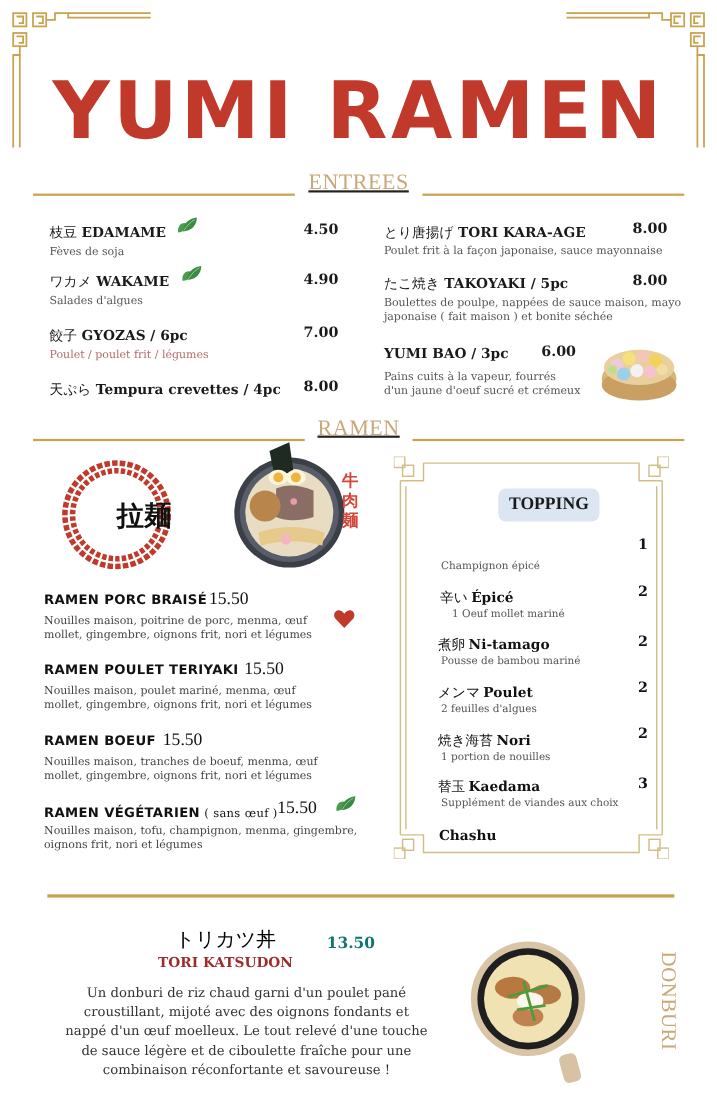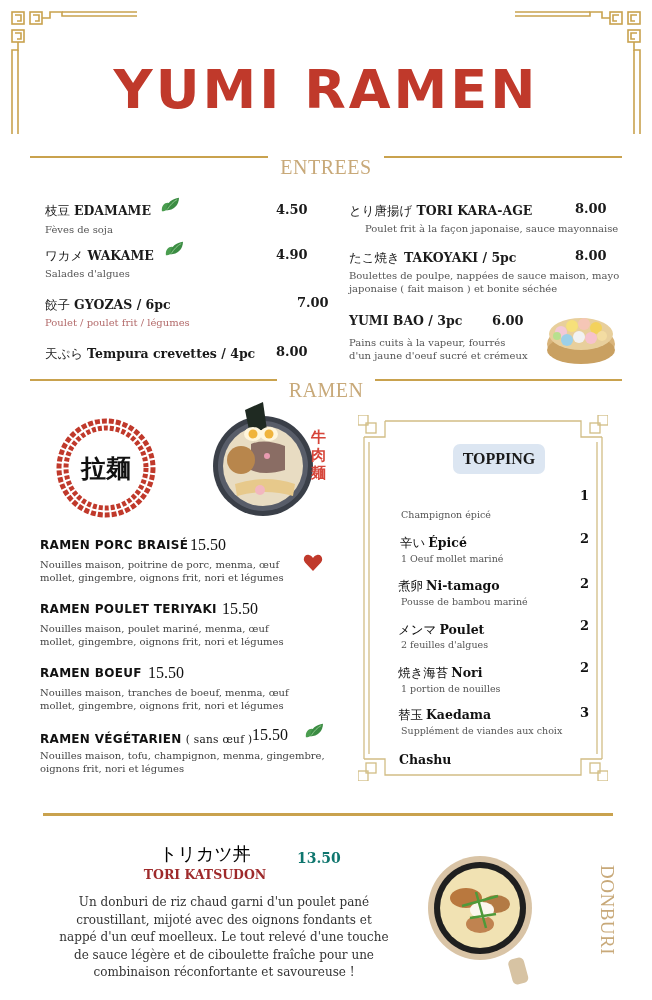--- a/index.html
+++ b/index.html
@@ -8,24 +8,24 @@
 
   .abs { position: absolute; }
 
   
   .corner { position: absolute; width: 140px; height: 135px; }
   .corner svg { width: 100%; height: 100%; }
 
   .title {
     left: 0; width: 652px; top: 58px; text-align: center;
     font-family: "DejaVu Sans", sans-serif; font-weight: bold;
-    font-size: 54px; letter-spacing: 3px; color: #c0392b;
+    font-size: 72px; letter-spacing: 3px; color: #c0392b;
   }
 
-  .section-head { left: 30px; width: 592px; height: 22px; display: flex; align-items: flex-start; }
+  .section-head { left: 30px; width: 592px; height: 22px; display: flex; align-items: flex-end; text-decoration: underline; }
   .section-head .line { flex: 1; height: 2px; background: #c9a24e; }
   .section-head .label {
     padding: 0 12px; font-family: "Liberation Serif", serif; font-size: 20px;
     color: #c8a979; letter-spacing: 0.5px;
   }
 
   .item-name { font-family: "DejaVu Serif", serif; font-weight: bold; font-size: 12.5px; color: #1a1a1a; white-space: nowrap; }
   .item-name .jp { font-weight: normal; margin-right: 4px; }
   .price { font-family: "DejaVu Serif", serif; font-weight: bold; font-size: 13px; color: #1a1a1a; }
   .desc { font-family: "DejaVu Serif", serif; font-size: 10px; color: #555; line-height: 14px; }
@@ -127,35 +127,35 @@
   </div>
   <svg class="abs leaf" style="left:118px; top:40px;">
       <use href="#leaf"></use>
     </svg>
   <div class="abs price" style="left:231px; top:47px;">4.90</div>
   <div class="abs desc" style="left:0; top:67px;">Salades d'algues</div>
 
   <div class="abs" style="left:0; top:94px;">
     <span class="item-name"><span class="jp">餃子</span><span>GYOZAS / 6pc</span></span>
   </div>
-  <div class="abs price" style="left:231px; top:95px;margin-left:21px;">7.00</div>
+  <div class="abs price" style="left:231px; top:95px;">7.00</div>
   <div class="abs desc pink" style="left:0; top:116px;">Poulet / poulet frit / légumes</div>
 
   <div class="abs" style="left:0; top:143px;">
     <span class="item-name"><span class="jp">天ぷら</span><span>Tempura crevettes / 4pc</span></span>
   </div>
   <div class="abs price" style="left:231px; top:144px;">8.00</div>
 </div>
 
 <div class="abs" style="left:349px; top:200px; width:300px; height:165px;">
   <div class="abs" style="left:0; top:0;">
     <span class="item-name"><span class="jp">とり唐揚げ</span><span>TORI KARA-AGE</span></span>
   </div>
   <div class="abs price" style="left:226px; top:1px;">8.00</div>
-  <div class="abs desc" style="left:16px; top:22px; white-space:nowrap;">Poulet frit à la façon japonaise, sauce mayonnaise</div>
+  <div class="abs desc" style="left:0; top:22px; white-space:nowrap;">Poulet frit à la façon japonaise, sauce mayonnaise</div>
 
   <div class="abs" style="left:0; top:47px;">
     <span class="item-name"><span class="jp">たこ焼き</span><span>TAKOYAKI / 5pc</span></span>
   </div>
   <div class="abs price" style="left:226px; top:48px;">8.00</div>
   <div class="abs desc" style="left:0; top:69px; white-space:nowrap;">Boulettes de poulpe, nappées de sauce maison, mayo</div>
   <div class="abs desc" style="left:0; top:82px; white-space:nowrap;">japonaise ( fait maison ) et bonite séchée</div>
 
   <div class="abs item-name" style="left:0; top:113px;">YUMI BAO / 3pc</div>
   <div class="abs price" style="left:143px; top:113px;">6.00</div>
@@ -183,21 +183,21 @@
   <div class="label">RAMEN</div>
   <div class="line"></div>
 </div>
 
 <div class="abs" style="left:56px; top:418px; width:100px; height:100px;">
   <svg width="100" height="100" viewBox="0 0 100 100">
     <circle cx="50" cy="50" r="47" fill="none" stroke="#c0392b" stroke-width="5" stroke-dasharray="5 2"></circle>
     <circle cx="50" cy="50" r="40" fill="none" stroke="#c0392b" stroke-width="5" stroke-dasharray="4 2"></circle>
     <circle cx="50" cy="50" r="35" fill="#ffffff"></circle>
   </svg>
-  <div class="abs" style="left:0; top:34px; width:100px; text-align:center; font-family:Liberation Mono, monospace; font-weight:bold; font-size:25px; color:#111;">拉麺</div>
+  <div class="abs" style="left:0; top:34px; width:100px; text-align:right; font-family:Liberation Mono, monospace; font-weight:bold; font-size:25px; color:#111;">拉麺</div>
 </div>
 
 <div class="abs" style="left:205px; top:400px; width:125px; height:120px;">
   <svg width="125" height="120" viewBox="0 0 125 120">
     <circle cx="58" cy="66" r="50" fill="#3a3f48"></circle>
     <circle cx="58" cy="66" r="45" fill="#6c7280" opacity="0.6"></circle>
     <circle cx="58" cy="66" r="40" fill="#e8dcc2"></circle>
     <path d="M40 10 L58 2 L62 30 L44 30 Z" fill="#1f2a22"></path>
     <ellipse cx="48" cy="34" rx="9" ry="7" fill="#fff6dc"></ellipse>
     <circle cx="48" cy="34" r="4.5" fill="#f0b43c"></circle>
@@ -267,21 +267,21 @@
 </svg>
 <div class="abs topping-badge">TOPPING</div>
 
 <div class="abs" style="left:400px; top:487px; width:200px; height:260px;">
   <div class="abs top-name" style="left:0; top:0;"><span class="jp">辛い</span><span>Épicé</span></div>
   <div class="abs top-price" style="left:180px; top:1px;">1</div>
   <div class="abs top-desc" style="left:1px; top:22px;">Champignon épicé</div>
 
   <div class="abs top-name" style="left:-2px; top:43px;"><span class="jp">煮卵</span><span>Ni-tamago</span></div>
   <div class="abs top-price" style="left:180px; top:44px;">2</div>
-  <div class="abs top-desc" style="left:1px; top:66px;text-align:center;">1 Oeuf mollet mariné</div>
+  <div class="abs top-desc" style="left:11px; top:66px;text-align:center;">1 Oeuf mollet mariné</div>
 
   <div class="abs top-name" style="left:-2px; top:87px;"><span class="jp">メンマ</span><span>Poulet</span></div>
   <div class="abs top-price" style="left:180px; top:89px;">2</div>
   <div class="abs top-desc" style="left:1px; top:109px;">Pousse de bambou mariné</div>
 
   <div class="abs top-name" style="left:-2px; top:130px;"><span class="jp">焼き海苔</span><span>Nori</span></div>
   <div class="abs top-price" style="left:180px; top:131px;">2</div>
   <div class="abs top-desc" style="left:1px; top:152px;">2 feuilles d'algues</div>
 
   <div class="abs top-name" style="left:-2px; top:172px;"><span class="jp">替玉</span><span>Kaedama</span></div>

